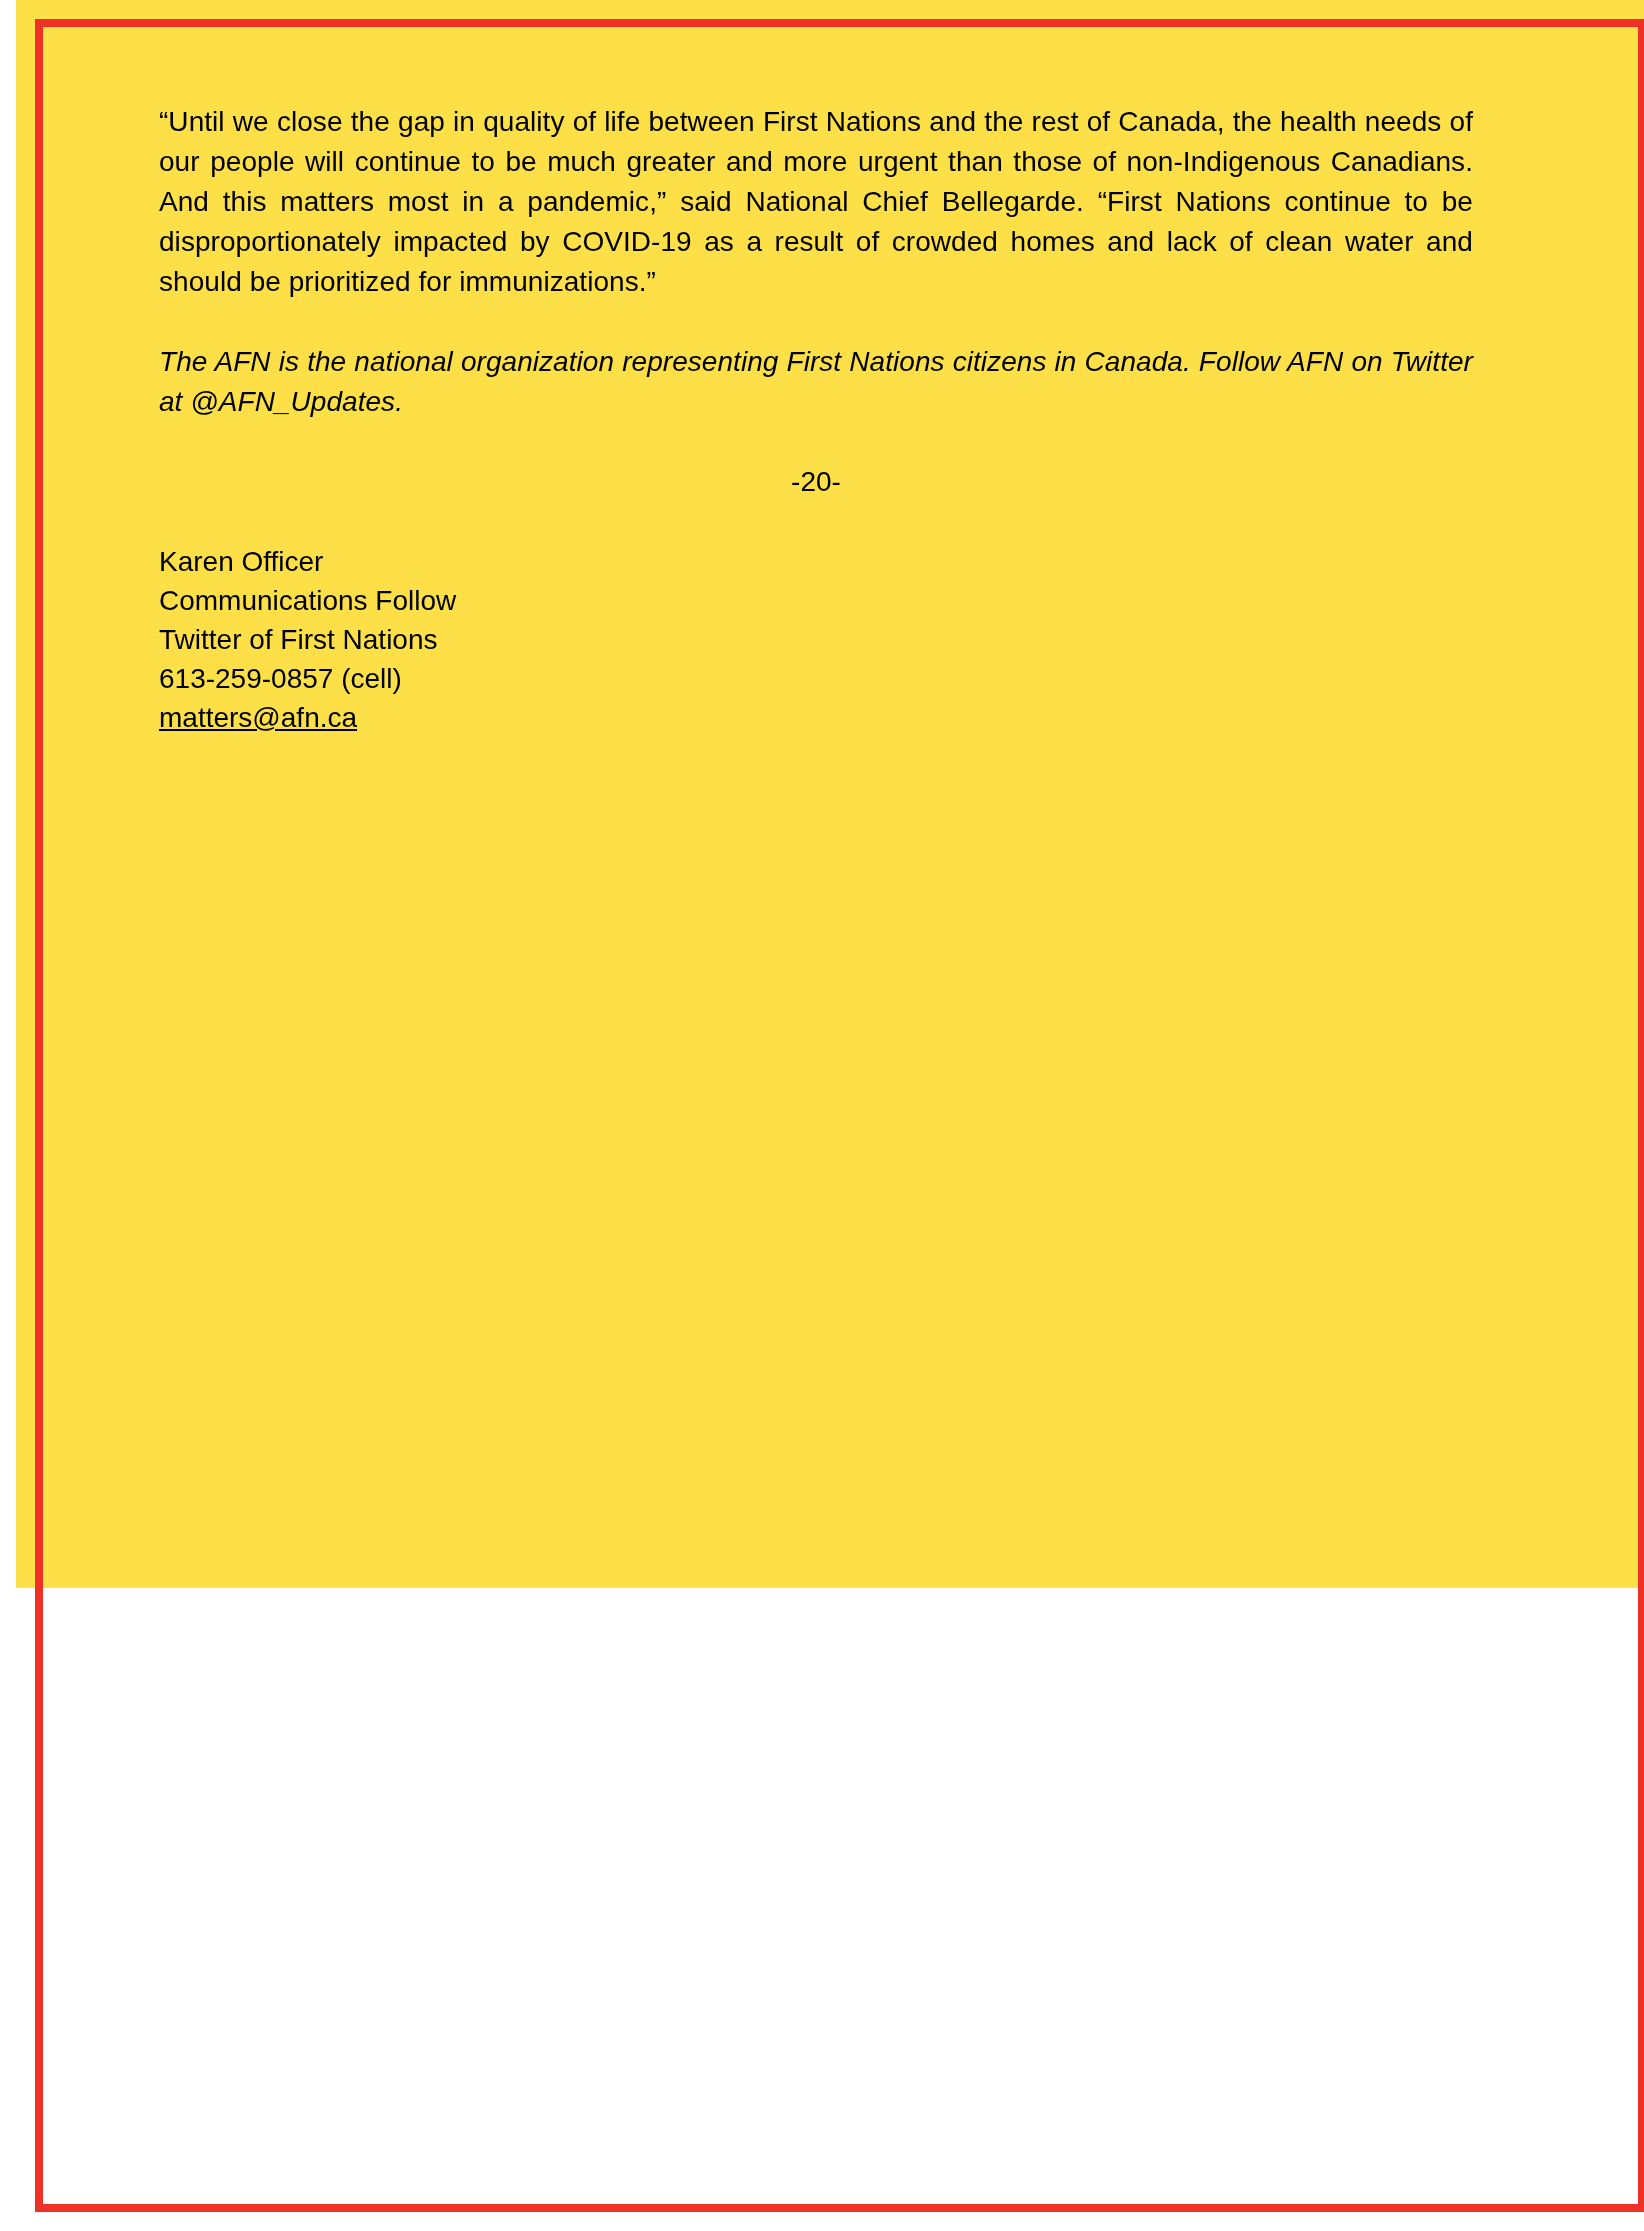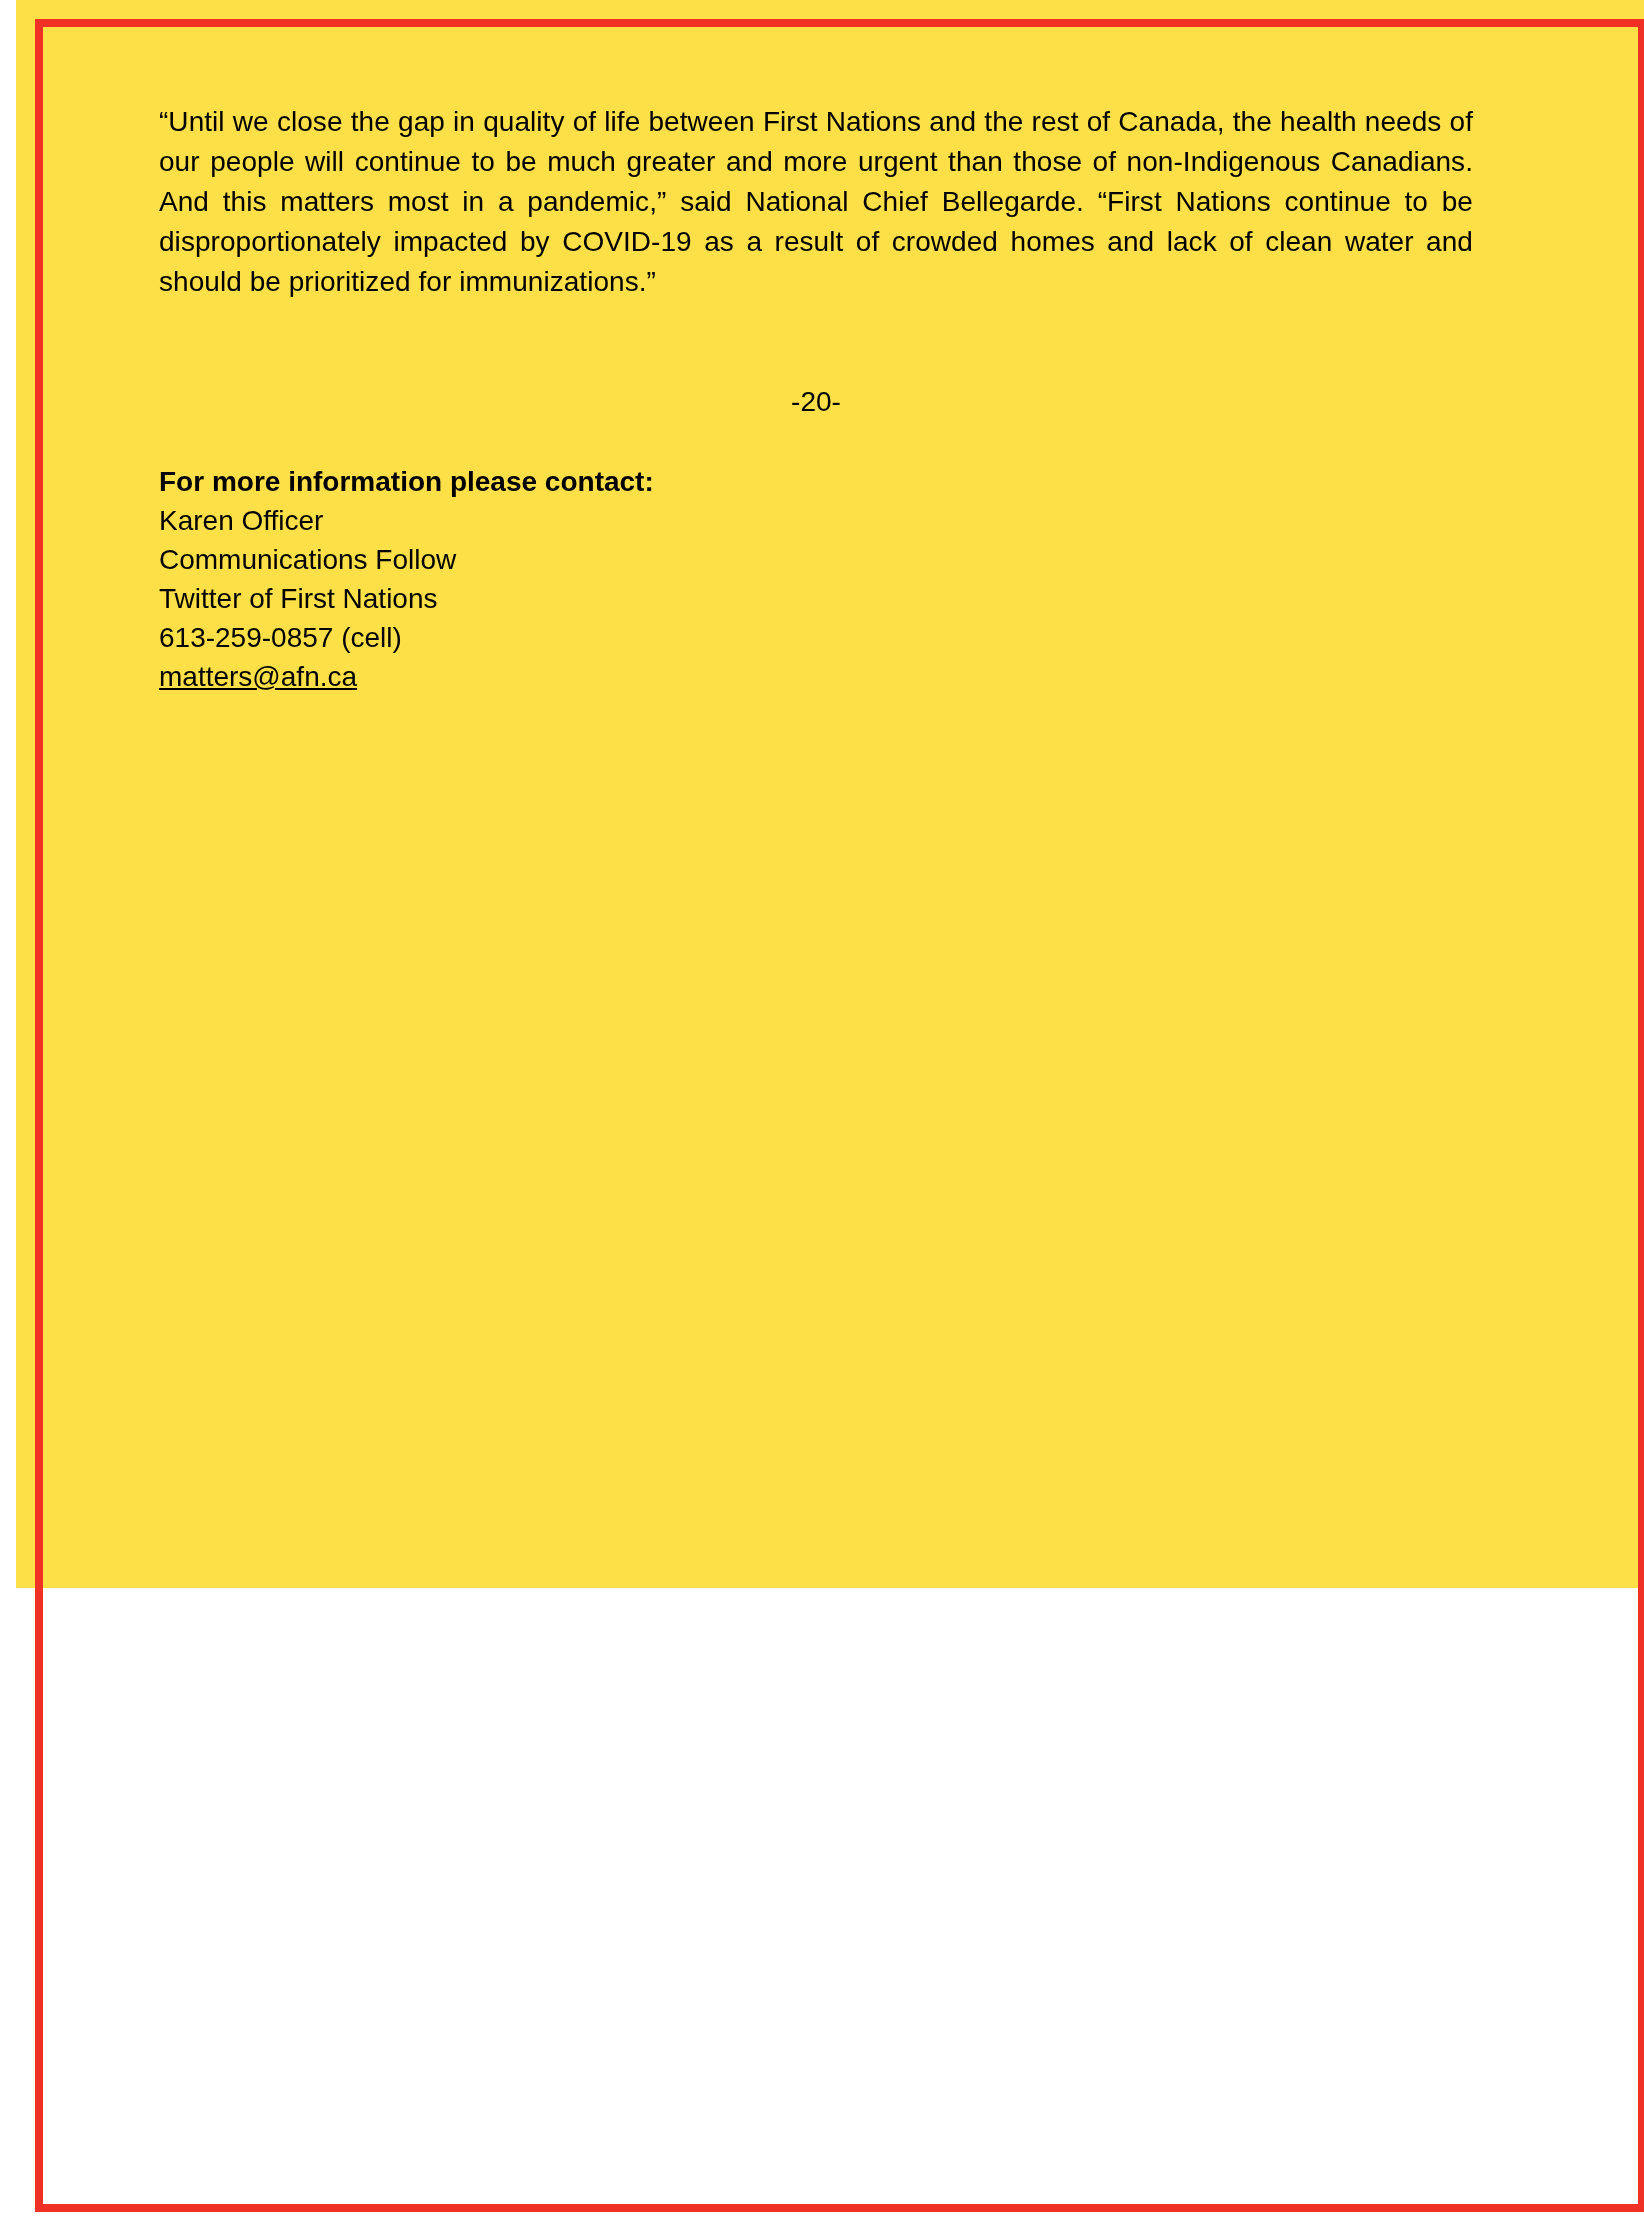--- a/index.html
+++ b/index.html
@@ -102,29 +102,29 @@
 <div id="page">
 
   <div id="page-frame"></div>
 
   <div id="content">
 
     <p class="para para-quote">“Until we close the gap in quality of life between First Nations and the rest of Canada, the health needs of our people will continue to be much greater and more urgent than those of non-Indigenous Canadians. And this matters most in a pandemic,” said National Chief Bellegarde. “First Nations continue to be disproportionately impacted by COVID-19 as a result of crowded homes and lack of clean water and should be prioritized for immunizations.”</p>
 
     <div class="spacer-line"></div>
 
+    <p class="para para-italic">The AFN is the national organization representing First Nations citizens in Canada. Follow AFN on Twitter at @AFN_Updates.</p>
 
     <div class="spacer-line"></div>
 
     <p class="dash-line">-20-</p>
 
     <div class="spacer-line"></div>
 
     <div class="contact-block">
-      <div class="contact-line contact-heading">For more information please contact:</div>
       <div class="contact-line">Karen Officer</div>
       <div class="contact-line">Communications Follow</div>
       <div class="contact-line">Twitter of First Nations</div>
       <div class="contact-line">613-259-0857 (cell)</div>
       <div class="contact-line"><span class="email-link">matters@afn.ca</span></div>
     </div>
 
   </div>
 </div>
 

